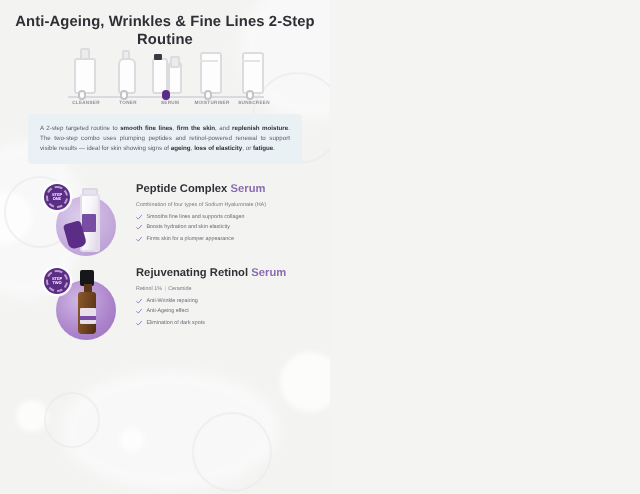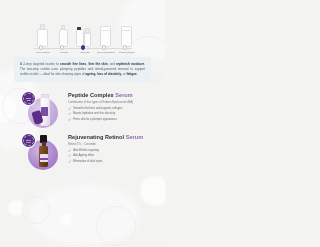--- a/index.html
+++ b/index.html
@@ -126,20 +126,21 @@
     <div class="blob" style="left:-10px;top:96px;width:26px;height:26px;"></div>
     <div class="blob" style="left:8px;top:200px;width:16px;height:16px;"></div>
     <div class="blob" style="left:140px;top:176px;width:30px;height:30px;"></div>
     <div class="blob" style="left:60px;top:214px;width:12px;height:12px;"></div>
     <div class="ring" style="left:2px;top:88px;width:34px;height:34px;"></div>
     <div class="ring" style="left:126px;top:36px;width:44px;height:44px;"></div>
     <div class="ring" style="left:22px;top:196px;width:26px;height:26px;"></div>
     <div class="ring" style="left:96px;top:206px;width:38px;height:38px;"></div>
   </div>
 
+  <div class="title">Anti-Ageing, Wrinkles &amp; Fine Lines 2-Step Routine</div>
 
   <div class="steps">
     <div class="track"></div>
 
     <div class="step" style="left:0px;">
       <div class="bottle">
         <div style="position:relative;width:12px;height:21px;">
           <div class="b-cap" style="width:3px;height:5px;position:absolute;left:4.5px;top:0;"></div>
           <div class="b-body" style="position:absolute;left:1.5px;top:5px;width:9px;height:16px;"></div>
         </div>

